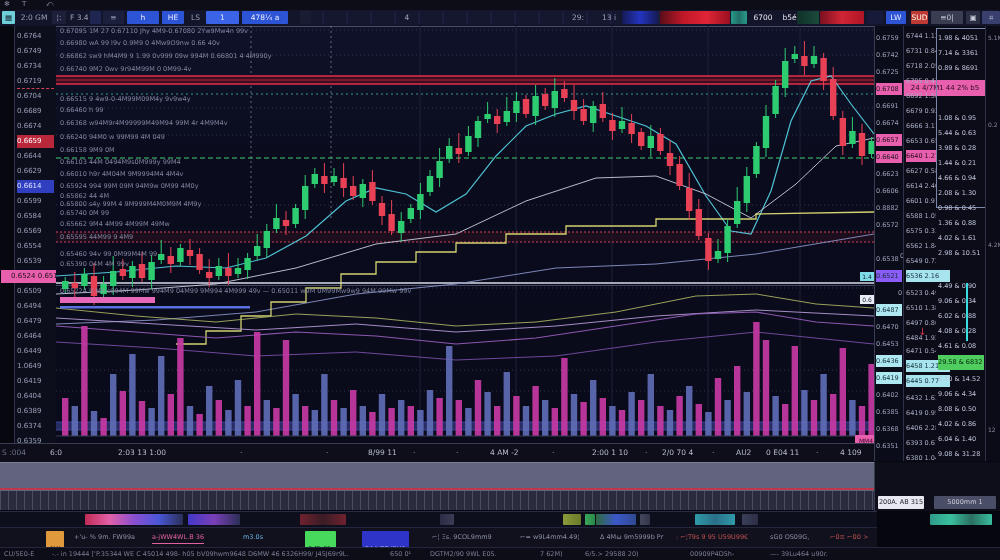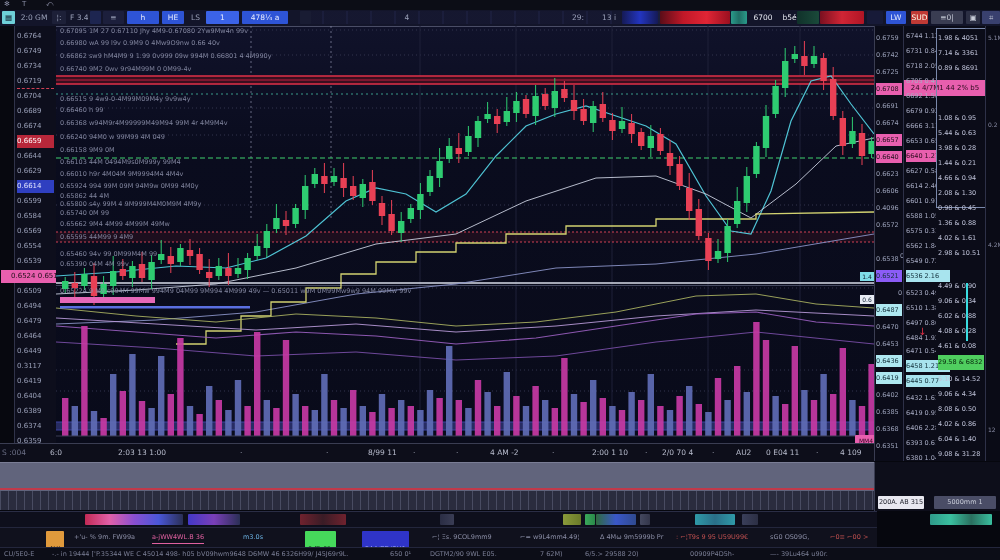--- a/index.html
+++ b/index.html
@@ -103,21 +103,21 @@
       <div class="lsrow" style="top: 184px;">0.6584</div>
       <div class="lsrow" style="top: 199px;">0.6569</div>
       <div class="lsrow" style="top: 214px;">0.6554</div>
       <div class="lsrow" style="top: 229px;">0.6539</div>
       <div class="lsrow" style="top: 244px; background: rgb(232, 95, 174); color: rgb(32, 16, 26); left: -14px; width: 55px; padding-left: 10px;">0.6524 0.6518</div>
       <div class="lsrow" style="top: 259px;">0.6509</div>
       <div class="lsrow" style="top: 274px;">0.6494</div>
       <div class="lsrow" style="top: 289px;">0.6479</div>
       <div class="lsrow" style="top: 304px;">0.6464</div>
       <div class="lsrow" style="top: 319px;">0.6449</div>
-      <div class="lsrow" style="top: 334px;">0.3117</div>
+      <div class="lsrow" style="top: 334px;">1.0649</div>
       <div class="lsrow" style="top: 349px;">0.6419</div>
       <div class="lsrow" style="top: 364px;">0.6404</div>
       <div class="lsrow" style="top: 379px;">0.6389</div>
       <div class="lsrow" style="top: 394px;">0.6374</div>
       <div class="lsrow" style="top: 409px;">0.6359</div>
     </div>
   <div id="chartwrap" class="abs"><svg width="818" height="417">
         <line x1="0" y1="0.5" x2="818" y2="0.5" stroke="#4a4d66" stroke-width="1"></line>
         <line x1="0" y1="4" x2="818" y2="4" stroke="#32354e" stroke-width="1" stroke-dasharray="1,3"></line>
         <line x1="0" y1="29" x2="818" y2="29" stroke="#32354e" stroke-width="1" stroke-dasharray="1,3"></line>
@@ -454,21 +454,21 @@
       <div class="rsrow" style="top: 6px;">0.6759</div>
       <div class="rsrow" style="top: 23px;">0.6742</div>
       <div class="rsrow" style="top: 40px;">0.6725</div>
       <div class="rsrow" style="top: 57px; background: rgb(232, 95, 174); color: rgb(32, 16, 26);">0.6708</div>
       <div class="rsrow" style="top: 74px;">0.6691</div>
       <div class="rsrow" style="top: 91px;">0.6674</div>
       <div class="rsrow" style="top: 108px; background: rgb(232, 95, 174); color: rgb(32, 16, 26);">0.6657</div>
       <div class="rsrow" style="top: 125px; background: rgb(232, 95, 174); color: rgb(32, 16, 26);">0.6640</div>
       <div class="rsrow" style="top: 142px;">0.6623</div>
       <div class="rsrow" style="top: 159px;">0.6606</div>
-      <div class="rsrow" style="top: 176px;">0.4096</div>
+      <div class="rsrow" style="top: 176px;">0.8882</div>
       <div class="rsrow" style="top: 193px;">0.6572</div>
       <div class="rsrow" style="top: 224px; padding-left: 24px;">0.6555</div>
       <div class="rsrow" style="top: 227px;">0.6538</div>
       <div class="rsrow" style="top: 244px; background: #8b5cf6; color: rgb(18, 48, 58);">0.6521</div>
       <div class="rsrow" style="top: 261px; padding-left: 22px;">0.6504</div>
       <div class="rsrow" style="top: 278px; background: rgb(174, 232, 240); color: rgb(18, 48, 58);">0.6487</div>
       <div class="rsrow" style="top: 295px;">0.6470</div>
       <div class="rsrow" style="top: 312px;">0.6453</div>
       <div class="rsrow" style="top: 329px; background: rgb(174, 232, 240); color: rgb(18, 48, 58);">0.6436</div>
       <div class="rsrow" style="top: 346px; background: rgb(174, 232, 240); color: rgb(18, 48, 58);">0.6419</div>

